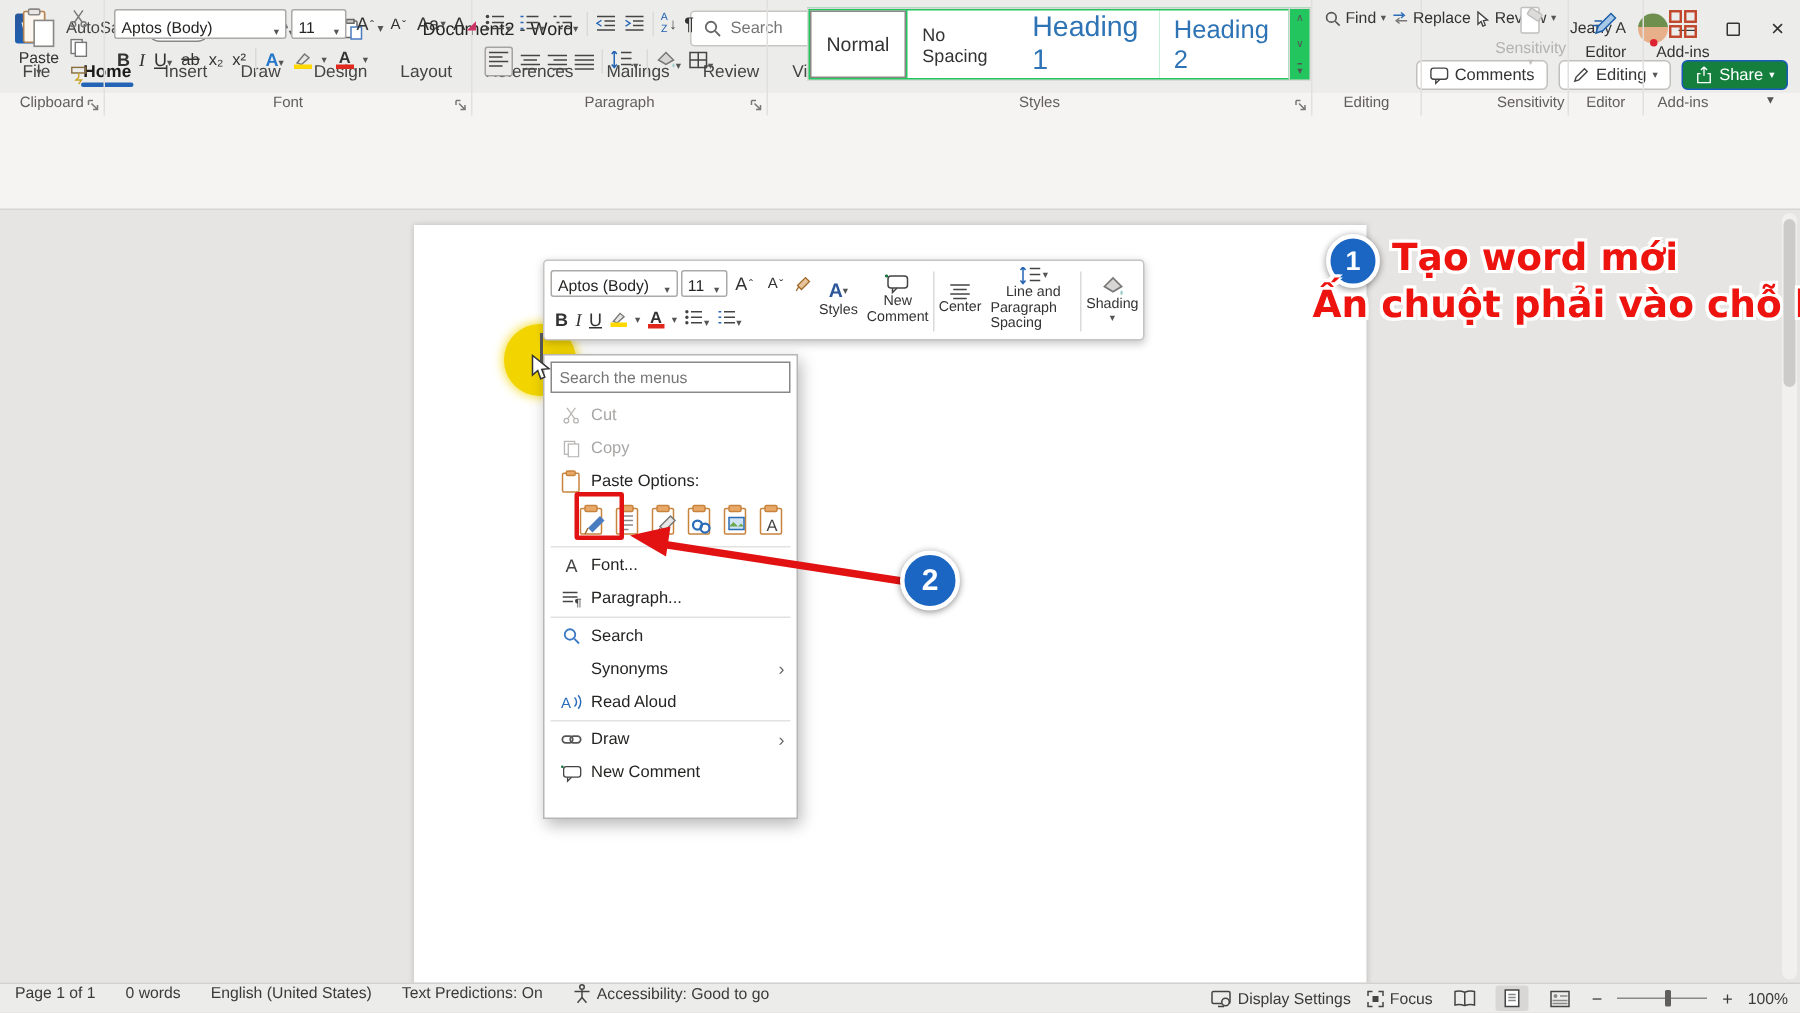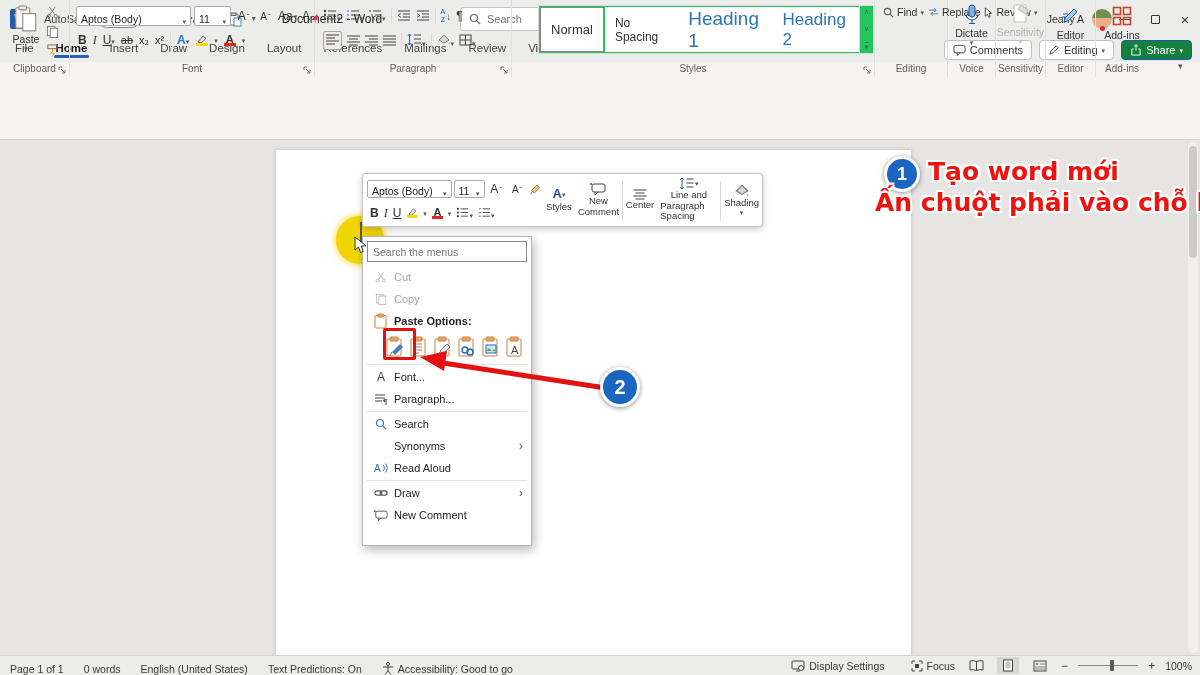--- a/index.html
+++ b/index.html
@@ -67,21 +67,21 @@
 .cdiv{height:1px;background:#e4e2e0;margin:1px 4px}
 .pasterow{display:flex;gap:4px;margin:4px 0 6px 23px}
 .clipic{width:20px;height:22px;position:relative}
 
 .badge{position:absolute;border-radius:50%;background:#1b66c2;border:3px solid #fff;box-shadow:0 1px 5px rgba(0,0,0,.45);color:#fff;font-weight:bold;display:flex;align-items:center;justify-content:center;z-index:13}
 .redtext{position:absolute;font-family:"DejaVu Sans",sans-serif;font-weight:bold;font-size:25px;color:#ed1410;white-space:nowrap;z-index:13;
  text-shadow:-2px -2px 0 #fff,2px -2px 0 #fff,-2px 2px 0 #fff,2px 2px 0 #fff,0 -2px 0 #fff,0 2px 0 #fff,-2px 0 0 #fff,2px 0 0 #fff}
 #redbox{left:383px;top:328px;width:33px;height:32px;border:3px solid #e31212;border-radius:2px;z-index:12}
 #yellowdot{left:336px;top:216px;width:48px;height:48px;border-radius:50%;background:#f2d500;box-shadow:0 0 8px #f2d500;z-index:2}
 
-#statusbar{left:0;top:655px;width:1200px;height:20px;background:#ececea;border-top:1px solid #d3d1cf;display:flex;align-items:flex-end;font-size:10.5px;color:#3b3a39}
+#statusbar{left:0;top:655px;width:1200px;height:20px;background:#ececea;border-top:1px solid #d3d1cf;display:flex;align-items:flex-start;font-size:10.5px;color:#3b3a39}
 .sbitem{margin-left:20px;display:flex;align-items:center;gap:4px}
 #sbright{position:absolute;right:8px;top:0;height:19px;display:flex;align-items:center;gap:10px}
 .viewic{width:22px;height:17px;display:flex;align-items:center;justify-content:center}
 .viewic.on{background:#d9d7d5;border-radius:2px}
 #ztrack{width:60px;height:1px;background:#8a8886;position:relative}
 #zthumb{position:absolute;left:32px;top:-5px;width:4px;height:11px;background:#605e5c;border-radius:1px}
 </style>
 </head>
 <body>
 
@@ -425,33 +425,20 @@
           <svg width="9" height="11" viewBox="0 0 9 12">
             <path d="M1 1 L1 10 L3.3 8 L4.6 11.3 L6.3 10.6 L5 7.4 L8 7 Z" fill="#fff" stroke="#444"></path>
           </svg>
           <span>Review</span>
           <span class="chev">▾</span>
         </span>
     </div>
     <div class="glabel">Editing</div>
   </div>
 
-  <div class="rgroup" style="left:948px;width:48px">
-    <div class="abs col" style="left:0;right:0;top:4px">
-      <svg width="16" height="23" viewBox="0 0 16 23">
-          <rect x="5" y="1" width="6" height="12" rx="3" fill="#7fb2e0" stroke="#1e5a96"></rect>
-          <path d="M2 10 a6 6 0 0 0 12 0" fill="none" stroke="#1e5a96"></path>
-          <line x1="8" y1="16" x2="8" y2="19" stroke="#1e5a96"></line>
-          <line x1="5" y1="19.5" x2="11" y2="19.5" stroke="#1e5a96"></line>
-        </svg>
-      <span style="font-size:10.5px;color:#333">Dictate</span>
-      <span class="chev">▾</span>
-    </div>
-    <div class="glabel">Voice</div>
-  </div>
 
   <div class="rgroup" style="left:996px;width:50px">
     <div class="abs col" style="left:0;right:0;top:4px">
       <svg width="18" height="22" viewBox="0 0 18 22">
           <rect x="2" y="1" width="12" height="17" rx="1" fill="#fff" stroke="#c2c0be"></rect>
           <rect x="7" y="3" width="9" height="5" rx="1" transform="rotate(33 11 5)" fill="#dddbd9" stroke="#c2c0be"></rect>
         </svg>
       <span style="font-size:10.5px;color:#b5b3b1">Sensitivity</span>
       <span class="chev" style="color:#c2c0be">▾</span>
     </div>
@@ -644,21 +631,21 @@
       </span>
     <span class="lbl">Copy</span>
   </div>
   <div class="cmi">
     <span class="ic">
         <svg width="14" height="16" viewBox="0 0 14 16">
           <rect x="1" y="2.5" width="11" height="12.5" rx="1" fill="#fff" stroke="#c8833c"></rect>
           <rect x="3.5" y="1" width="6" height="3" rx="1" fill="#e8a968" stroke="#c8833c"></rect>
         </svg>
       </span>
-    <span class="lbl" style="font-weight:bold">Paste Options:</span>
+    <span class="lbl" style="font-weight:normal">Paste Options:</span>
   </div>
   <div class="pasterow">
     <svg class="clipic" viewBox="0 0 20 22">
         <rect x="1" y="3" width="14" height="17" rx="1" fill="#fff" stroke="#c8833c"></rect>
         <rect x="4" y="1" width="8" height="4" rx="1" fill="#e8a968" stroke="#c8833c"></rect>
         <path d="M6 16 L14 8 L17 11 L9 19 Z" fill="#4a7cc0"></path>
         <path d="M4 20 l2-4" stroke="#a06a2c"></path>
       </svg>
     <svg class="clipic" viewBox="0 0 20 22">
         <rect x="1" y="3" width="14" height="17" rx="1" fill="#fff" stroke="#c8833c"></rect>
@@ -781,21 +768,21 @@
   <span class="sbitem">English (United States)</span>
   <span class="sbitem">Text Predictions: On</span>
   <span class="sbitem">
     <svg width="12" height="13" viewBox="0 0 12 13">
         <circle cx="6" cy="2" r="1.5" fill="none" stroke="#444"></circle>
         <path d="M1 5 H11 M6 4 V9 M6 9 L3 12.5 M6 9 L9 12.5" fill="none" stroke="#444"></path>
       </svg>
     <span>Accessibility: Good to go</span>
   </span>
   <div id="sbright">
-    <span class="sbitem" style="margin:16px">
+    <span class="sbitem" style="margin:0">
       <svg width="14" height="12" viewBox="0 0 14 12">
           <rect x="1" y="1" width="12" height="8" rx="1" fill="none" stroke="#444"></rect>
           <line x1="5" y1="11" x2="9" y2="11" stroke="#444"></line>
           <circle cx="10" cy="8" r="2.5" fill="#ececea" stroke="#444"></circle>
         </svg>
       <span>Display Settings</span>
     </span>
     <span class="sbitem" style="margin:0">
       <svg width="12" height="12" viewBox="0 0 12 12">
           <path d="M1 4 V1 H4 M8 1 H11 V4 M11 8 V11 H8 M4 11 H1 V8" fill="none" stroke="#444"></path>

